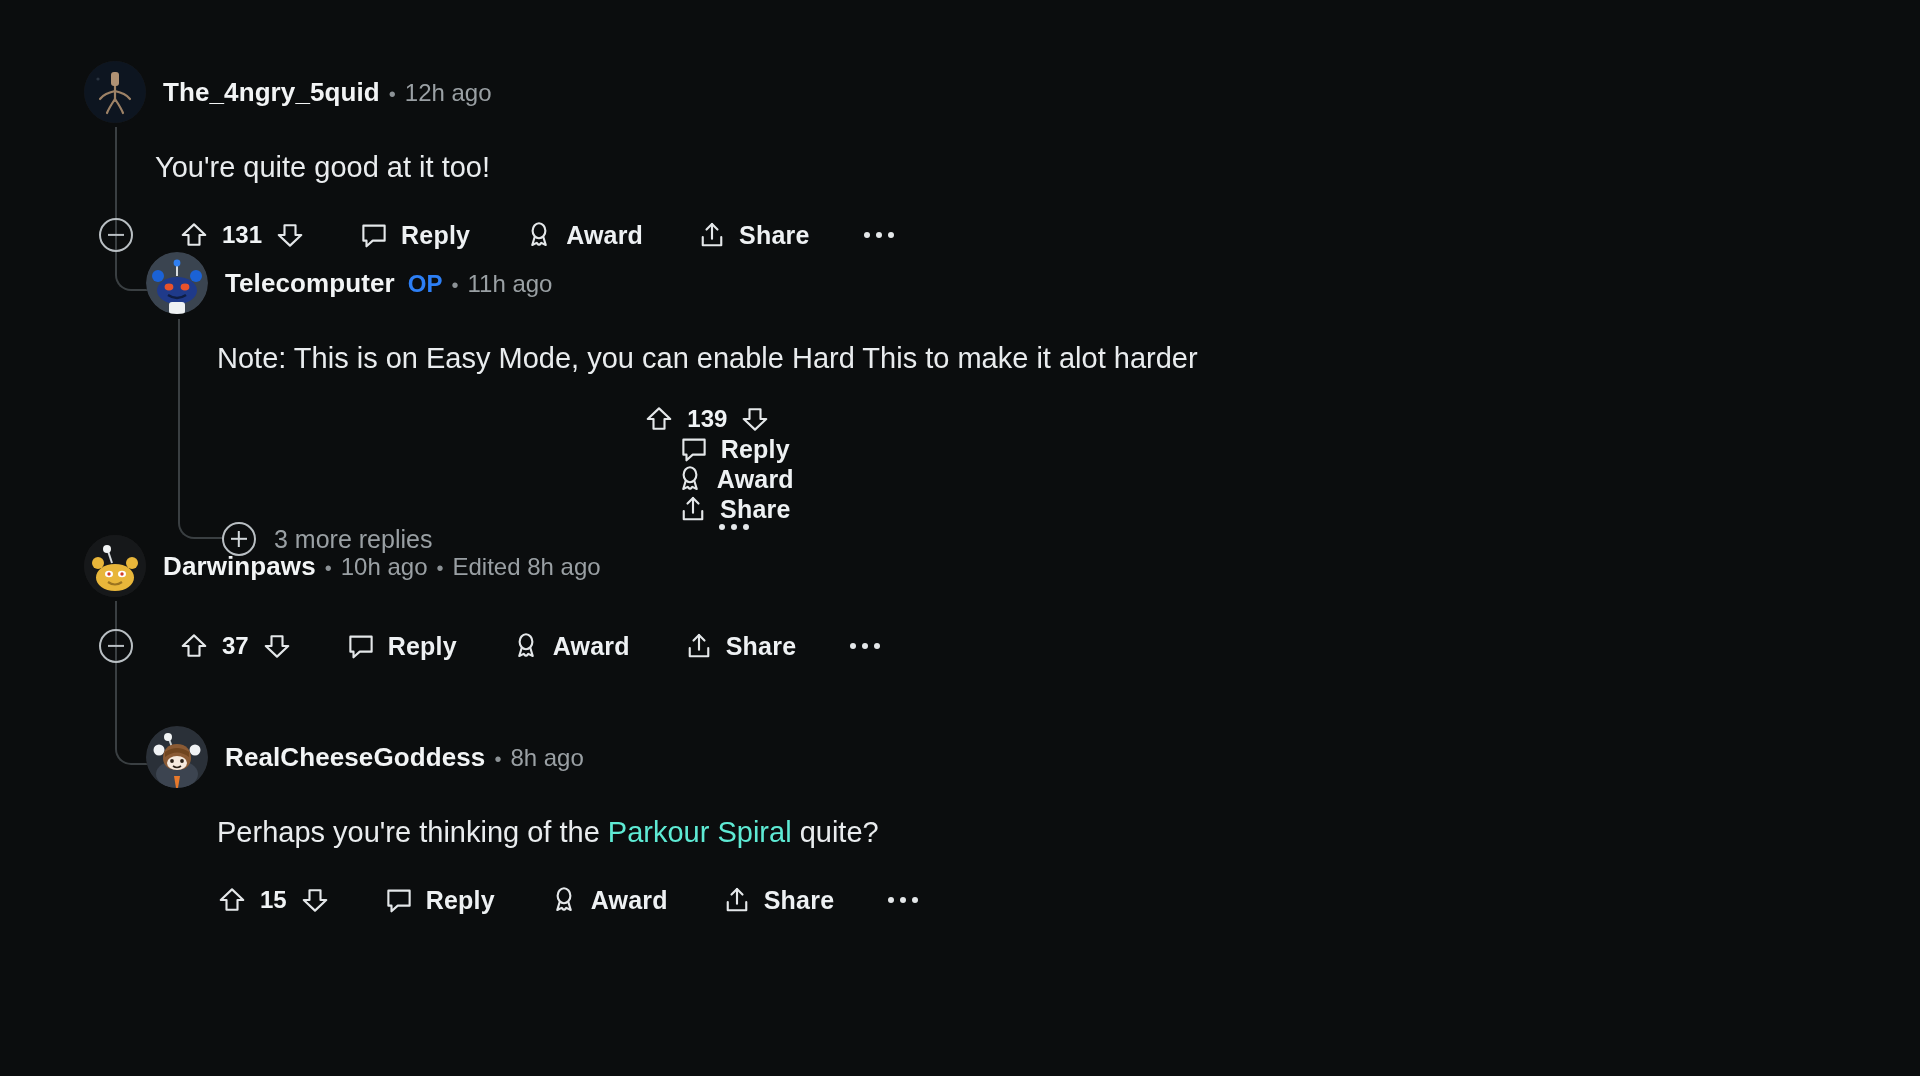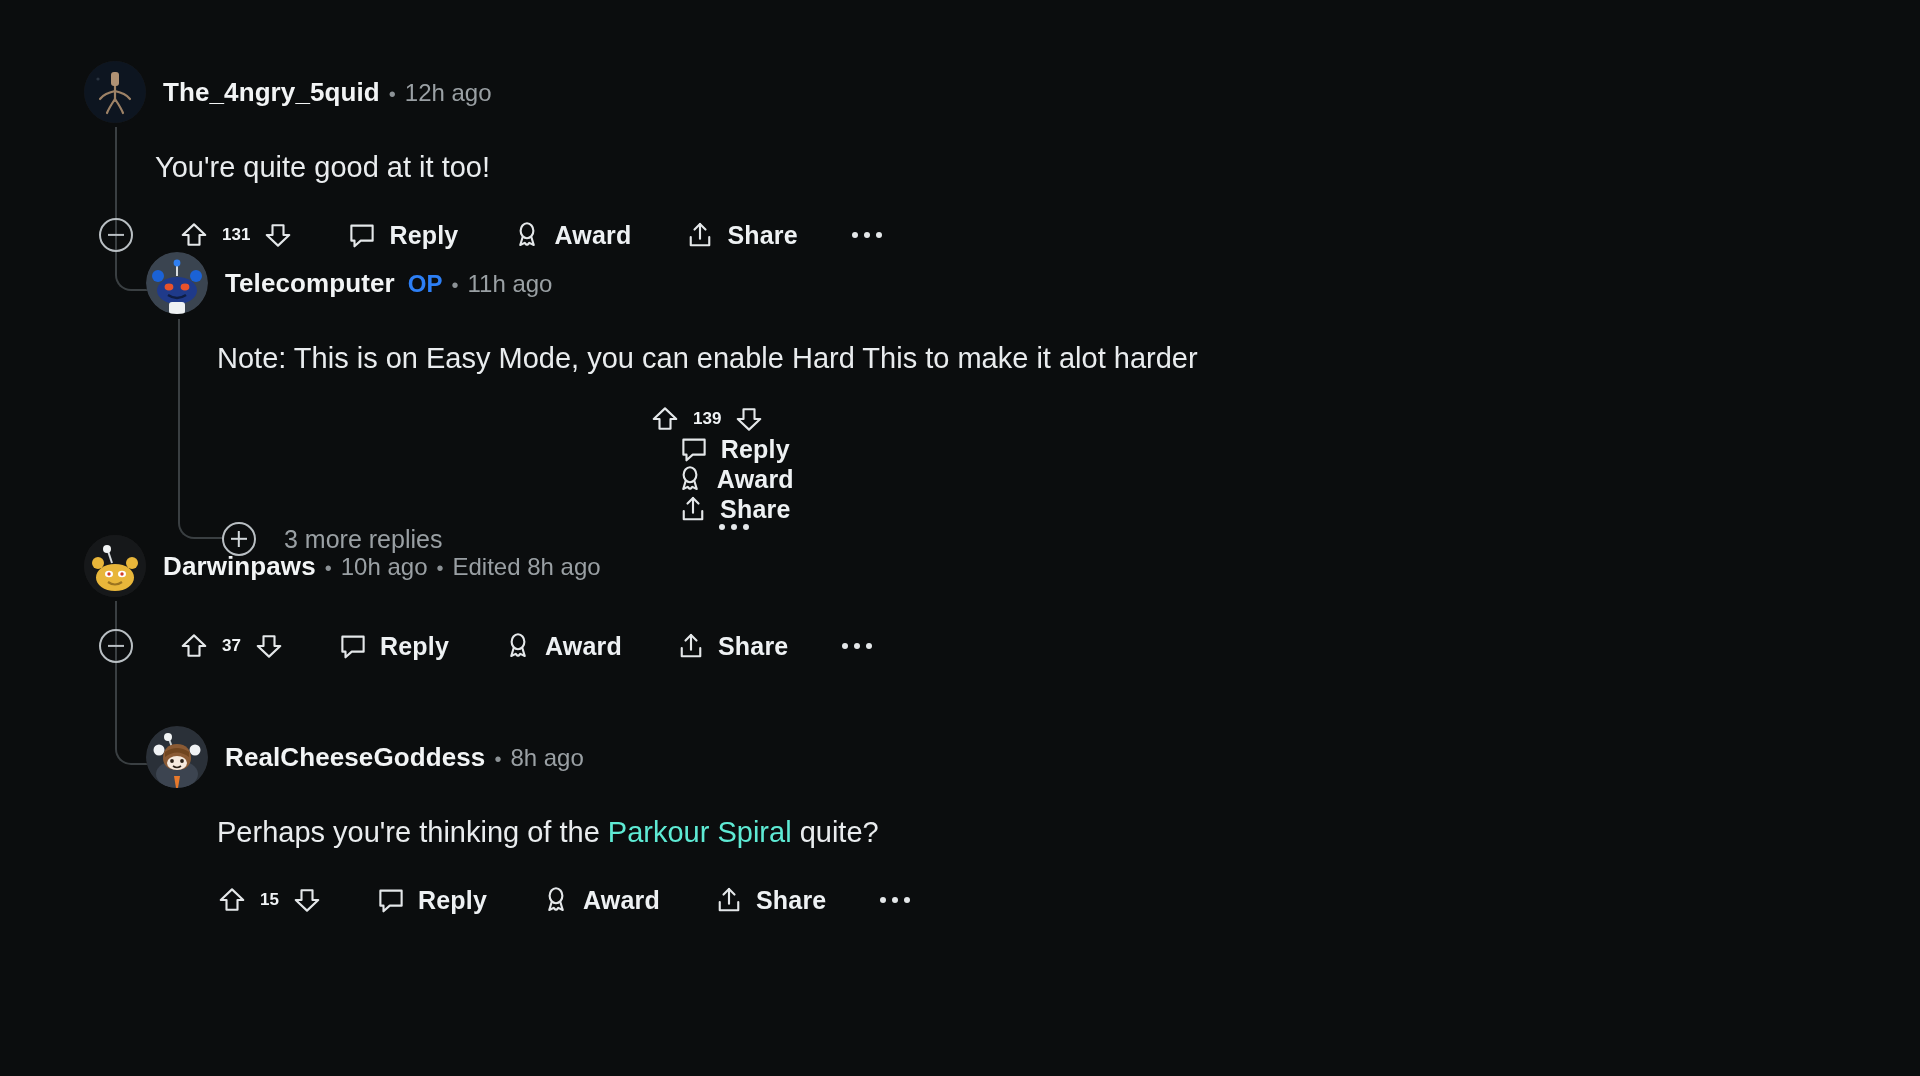--- a/index.html
+++ b/index.html
@@ -118,21 +118,21 @@
     margin-left: 12px;
     letter-spacing: .2px;
   }
 
   .votes {
     display: flex;
     align-items: center;
   }
 
   .vote-count {
-    font-size: 17px;
+    font-size: 24px;
     font-weight: 600;
     color: #f0f3f5;
     margin: 0 13px;
     min-width: 10px;
     text-align: center;
   }
 
   .gap-l { margin-left: 46px; }
   .gap-xl { margin-left: 54px; }
 
@@ -386,21 +386,21 @@
       </div>
 
       <div class="dots gap-xl">
         <span></span>
         <span></span>
         <span></span>
       </div>
     </div>
   </div>
 
-  <div class="more-row" style="left:222px; top:493px;gap:10px;">
+  <div class="more-row" style="left:222px; top:493px;">
     <div class="expand-btn"></div>
     <span class="more-replies-label">3 more replies</span>
   </div>
 
   <div class="comment" style="left:84px; top:506px;">
 
     <div class="chead">
       <div class="avatar">
         <svg viewBox="0 0 62 62">
           <circle cx="31" cy="31" r="31" fill="#16181a"></circle>

